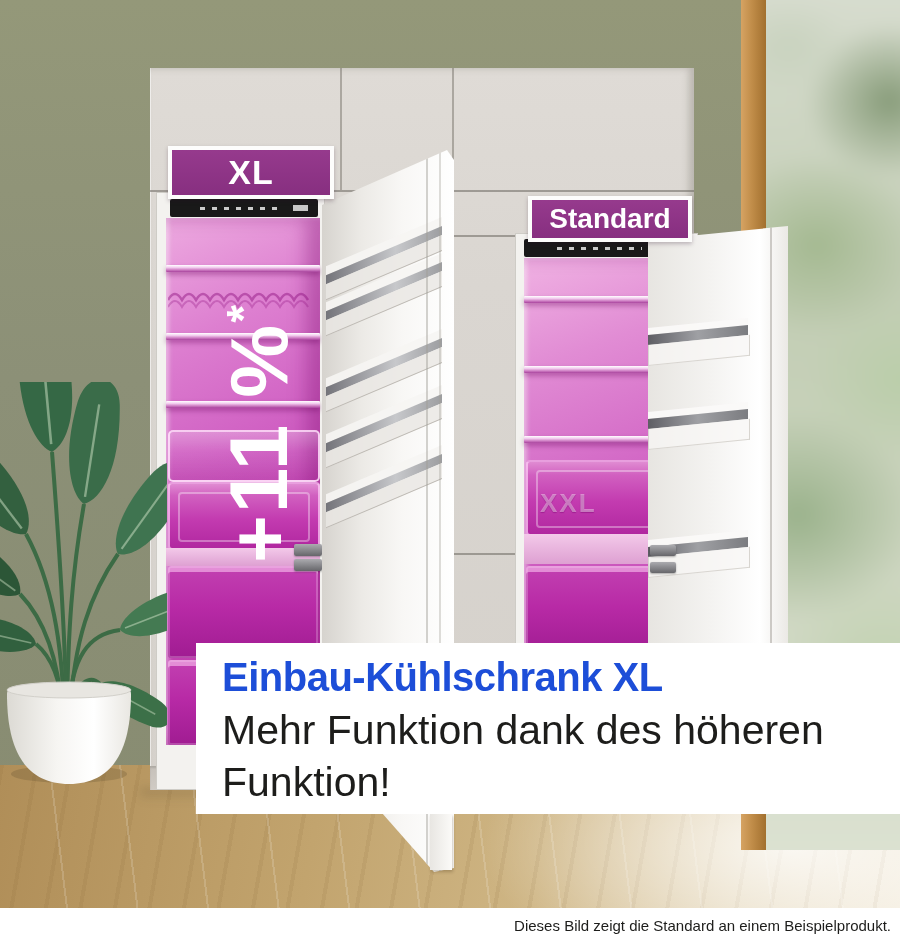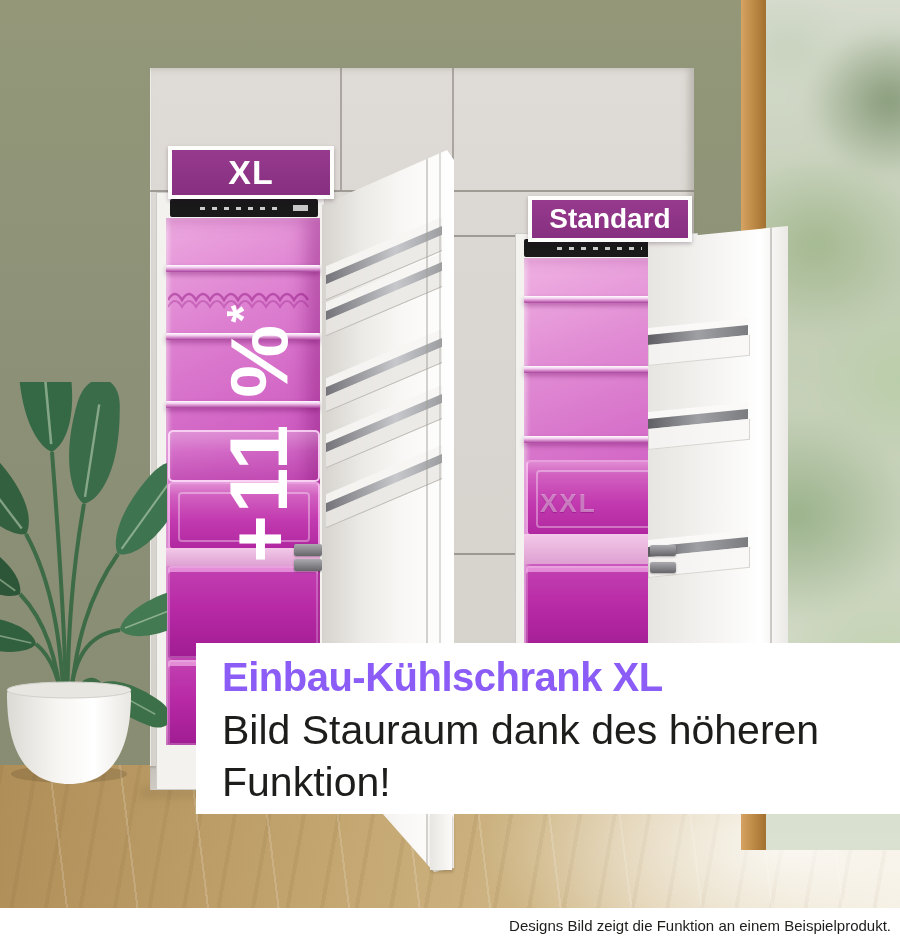--- a/index.html
+++ b/index.html
@@ -97,21 +97,21 @@
   
   .badge{display:flex;align-items:center;justify-content:center;
      background:linear-gradient(180deg,#963a8d,#872f80);border:4px solid #fdfdfc;
      color:#fff;font-weight:bold;box-shadow:0 2px 4px rgba(40,10,40,.25);}
   .stat-overlay{left:88px;top:388px;width:310px;height:92px;transform:rotate(-90deg);
      color:#fff;font-weight:bold;font-size:82px;line-height:92px;text-align:center;
      letter-spacing:2px;white-space:nowrap;}
   .stat-overlay .ast{font-size:46px;vertical-align:super;letter-spacing:0;}
   .caption{left:196px;top:643px;width:704px;height:171px;background:#fff;box-sizing:border-box;
      padding:10px 0 0 26px;}
-  .caption .headline{color:#8b5cf6;font-weight:bold;font-size:40px;letter-spacing:-.5px;line-height:1.2;}
+  .caption .headline{color:#1d4ed8;font-weight:bold;font-size:40px;letter-spacing:-.5px;line-height:1.2;}
   .caption .body{color:#1d1d1b;font-size:41px;line-height:1.26;margin-top:4px;}
   .xxl-label{position:absolute;left:12px;top:26px;color:rgba(255,255,255,.4);font-weight:bold;
      font-size:26px;letter-spacing:2px;text-shadow:0 1px 1px rgba(120,0,110,.4);}
   .disclaimer-bar{left:0;top:908px;width:900px;height:37px;background:#fff;
      text-align:right;font-size:15px;color:#1d1d1b;line-height:36px;box-sizing:border-box;
      padding-right:9px;}
   .door-foot{left:430px;top:814px;width:22px;height:56px;background:linear-gradient(90deg,#e8e6e2,#fbfaf8);
      box-shadow:1px 2px 3px rgba(80,60,30,.3);}
   .wine{position:absolute;left:168px;top:286px;width:150px;height:24px;opacity:.75;}
 </style>
@@ -240,21 +240,21 @@
   </div>
   <div class="abs badge" style="left:528px;top:196px;width:156px;height:38px;font-size:28px;">
     <span>Standard</span>
   </div>
 
   <div class="abs door-foot"></div>
 
   <div class="abs caption">
     <div class="headline">Einbau-Kühlschrank XL</div>
     <div class="body">
-      <span>Bild Stauraum dank des höheren</span><br>
+      <span>Mehr Funktion dank des höheren</span><br>
       <span>Funktion!</span>
     </div>
   </div>
 
   <svg class="abs" style="left:-8px;top:382px;" width="175" height="410" viewBox="0 0 175 410">
     <defs>
       <linearGradient id="potg" x1="0" y1="0" x2="1" y2="0">
         <stop offset="0" stop-color="#dcdad4"></stop>
           <stop offset=".4" stop-color="#f6f5f2"></stop>
         <stop offset=".7" stop-color="#ffffff"></stop>
@@ -304,16 +304,16 @@
           <path d="M0,0 C14,-6 26,-34 18,-86 C14,-112 -12,-112 -17,-84 C-24,-36 -12,-6 0,0 Z" fill="#3c7048"></path>
           <path d="M0,-6 L1,-84" stroke="rgba(210,228,200,.45)" stroke-width="2" fill="none"></path>
         </g>
     </g>
     <ellipse cx="77" cy="392" rx="58" ry="9" fill="rgba(60,50,30,.18)"></ellipse>
     <path d="M15,312 C15,308 18,306 22,306 L132,306 C136,306 139,308 139,312 C139,356 128,402 77,402 C26,402 15,356 15,312 Z" fill="url(#potg)"></path>
     <ellipse cx="77" cy="308" rx="62" ry="8" fill="#e8e6e1" stroke="#d2d0ca" stroke-width="1"></ellipse>
   </svg>
 
   <div class="abs disclaimer-bar">
-    <span>Designs Bild zeigt die Funktion an einem Beispielprodukt.</span>
+    <span>Dieses Bild zeigt die Standard an einem Beispielprodukt.</span>
   </div>
 
 </div>
 
 </body></html>

